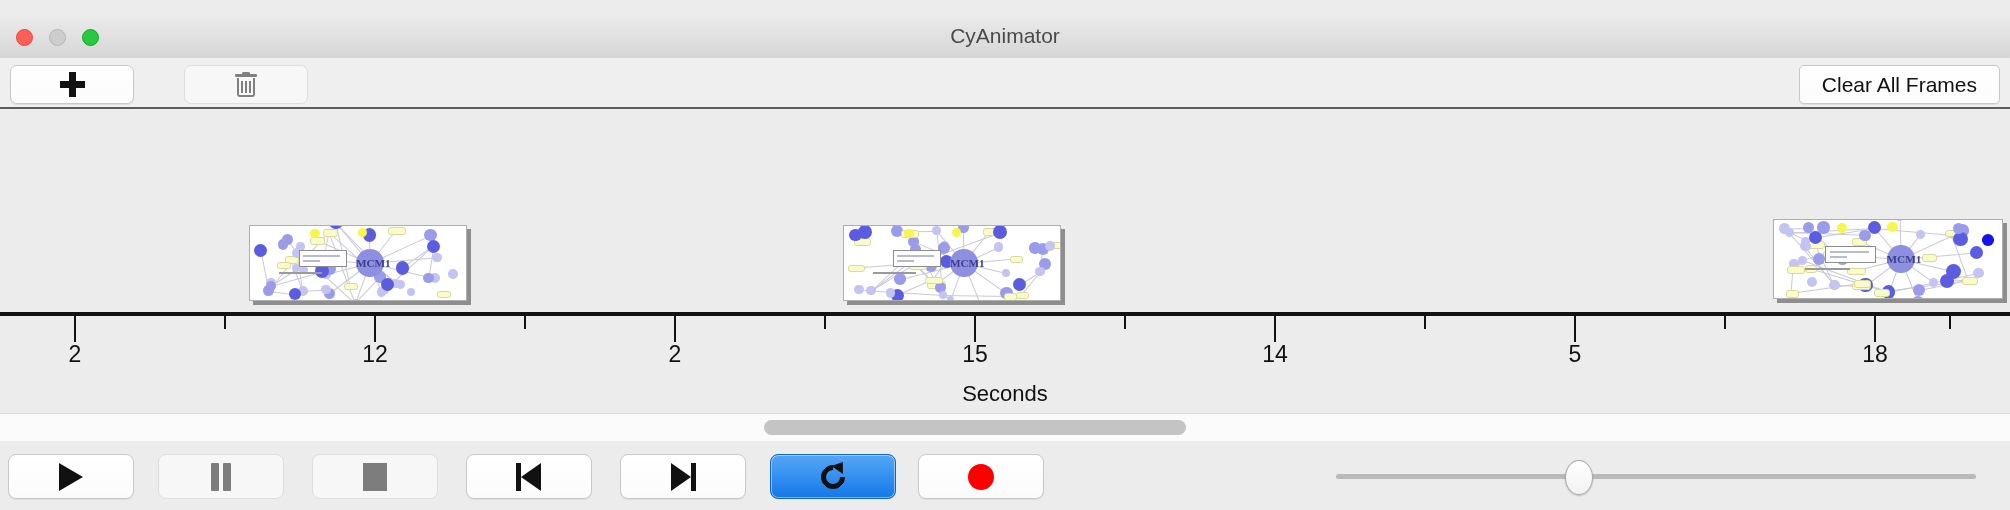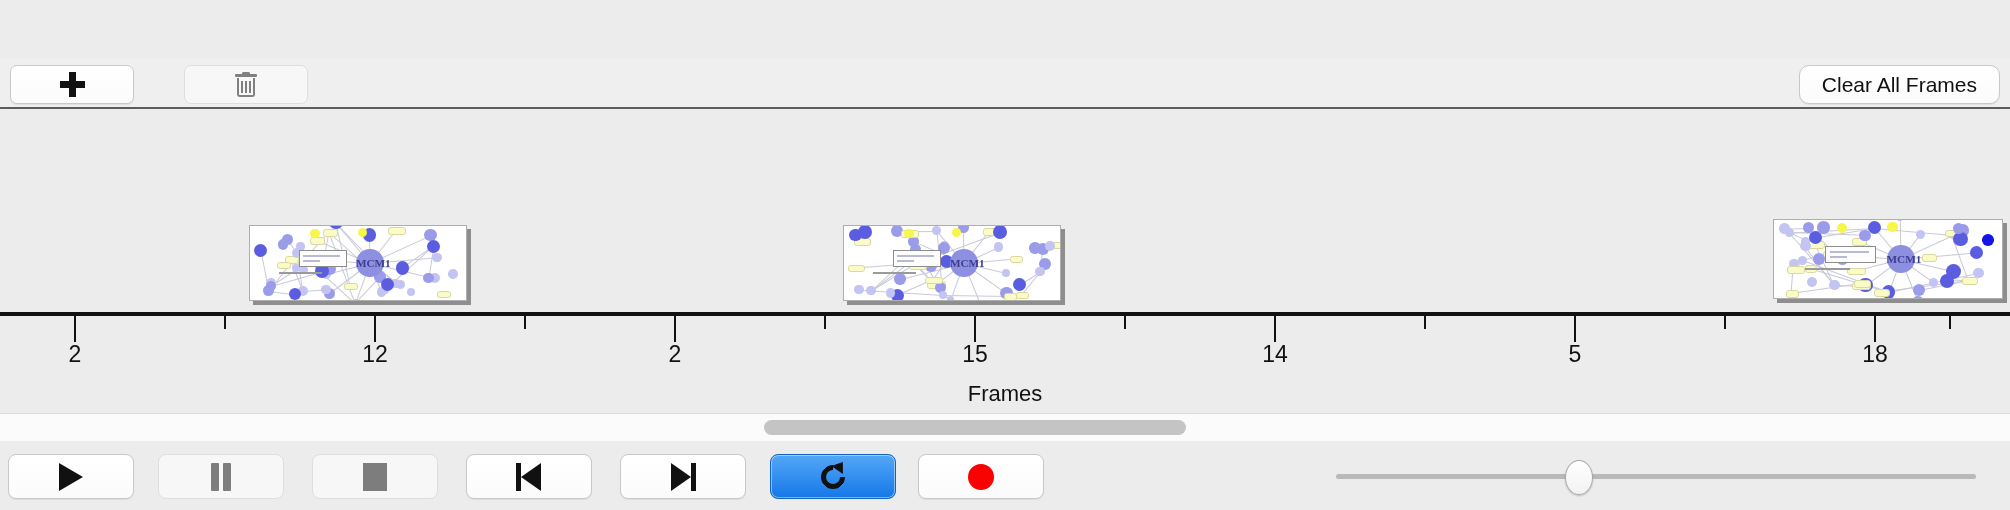--- a/index.html
+++ b/index.html
@@ -48,21 +48,21 @@
   .plus-ic:after{left:9px;top:0;width:7px;height:25px;}
   .trash-ic{position:relative;width:22px;height:26px;}
   .trash-ic .lid{position:absolute;left:0;top:2px;width:22px;height:3px;background:#808080;border-radius:1px;}
   .trash-ic .hdl{position:absolute;left:7px;top:0;width:8px;height:3px;border:2px solid #808080;
     border-bottom:none;border-radius:2px 2px 0 0;box-sizing:border-box;}
   .trash-ic .can{position:absolute;left:2px;top:6px;width:18px;height:19px;
     border:2px solid #808080;border-top:none;border-radius:0 0 3px 3px;box-sizing:border-box;}
   .trash-ic .rb{position:absolute;top:9px;width:2px;height:12px;background:#808080;}
   .trash-ic .rb1{left:6px;} .trash-ic .rb2{left:10px;} .trash-ic .rb3{left:14px;}
   #clear-all-frames-button{position:absolute;right:10px;top:7px;height:37px;padding:0 22px;
-    border-radius:10px;background:linear-gradient(#ffffff,#fbfbfb);border:1px solid #c8c8c8;
+    border-radius:5px;background:linear-gradient(#ffffff,#fbfbfb);border:1px solid #c8c8c8;
     box-shadow:0 1px 1px rgba(0,0,0,.07);font-size:21px;color:#111;
     display:flex;align-items:center;justify-content:center;cursor:pointer;white-space:nowrap;}
 
   
   .timeline{position:absolute;left:0;top:109px;width:2010px;height:304px;background:#ececec;
     overflow:hidden;}
   .axis-line{position:absolute;left:0;top:203px;width:2010px;height:4px;background:#111;}
   .tick{position:absolute;top:207px;width:2px;background:#111;}
   .tick.major{height:26px;}
   .tick.minor{height:13px;}
@@ -137,20 +137,26 @@
   .slider-thumb{position:absolute;top:-14px;width:26px;height:33px;border-radius:50%;
     background:linear-gradient(#ffffff,#f2f2f2);border:1px solid #a9a9a9;
     box-shadow:0 1px 2px rgba(0,0,0,.22);cursor:pointer;transform:translateX(-50%);}
 </style>
 </head>
 <body>
 
 <div id="app">
 
 
+  <div class="titlebar">
+    <div class="traffic tl-close"></div>
+    <div class="traffic tl-min"></div>
+    <div class="traffic tl-max"></div>
+    <div class="window-title">CyAnimator</div>
+  </div>
 
   <div class="toolbar">
     <div class="tbtn enabled" id="add-frame-button">
       <span class="plus-ic"></span>
     </div>
     <div class="tbtn disabled" id="delete-frame-button">
       <span class="trash-ic">
         <i class="hdl"></i>
           <i class="lid"></i>
           <i class="can"></i>
@@ -471,21 +477,21 @@
                 <div class="tiptxt" style="left: 3.9216px; top: 3.9px; width: 39.216px;"></div>
                 <div class="tiptxt" style="left: 3.9216px; top: 9.204px; width: 17.157px;"></div>
               </div>
               <div class="capt" style="left: 30.78px; top: 48.36px; width: 45.6px; background: rgb(154, 154, 154);"></div>
               <div class="hub" style="left: 112.54px; top: 25px; width: 28px; height: 28px;"></div>
               <div class="hublabel" style="left: 112.54px; top: 33.4px; width: 28px; font-size: 11.2px;">MCM1</div>
             </div>
           </div>
         </div>
       </div>
-    <div class="axis-caption">Frames</div>
+    <div class="axis-caption">Seconds</div>
   </div>
 
   <div class="hscroll">
     <div class="hthumb" id="hthumb" style="left: 763.8px; width: 422.1px;"></div>
   </div>
 
   <div class="playbar">
     <div class="pbtn on" id="play-button">
       <span class="ic-play"></span>
     </div>

